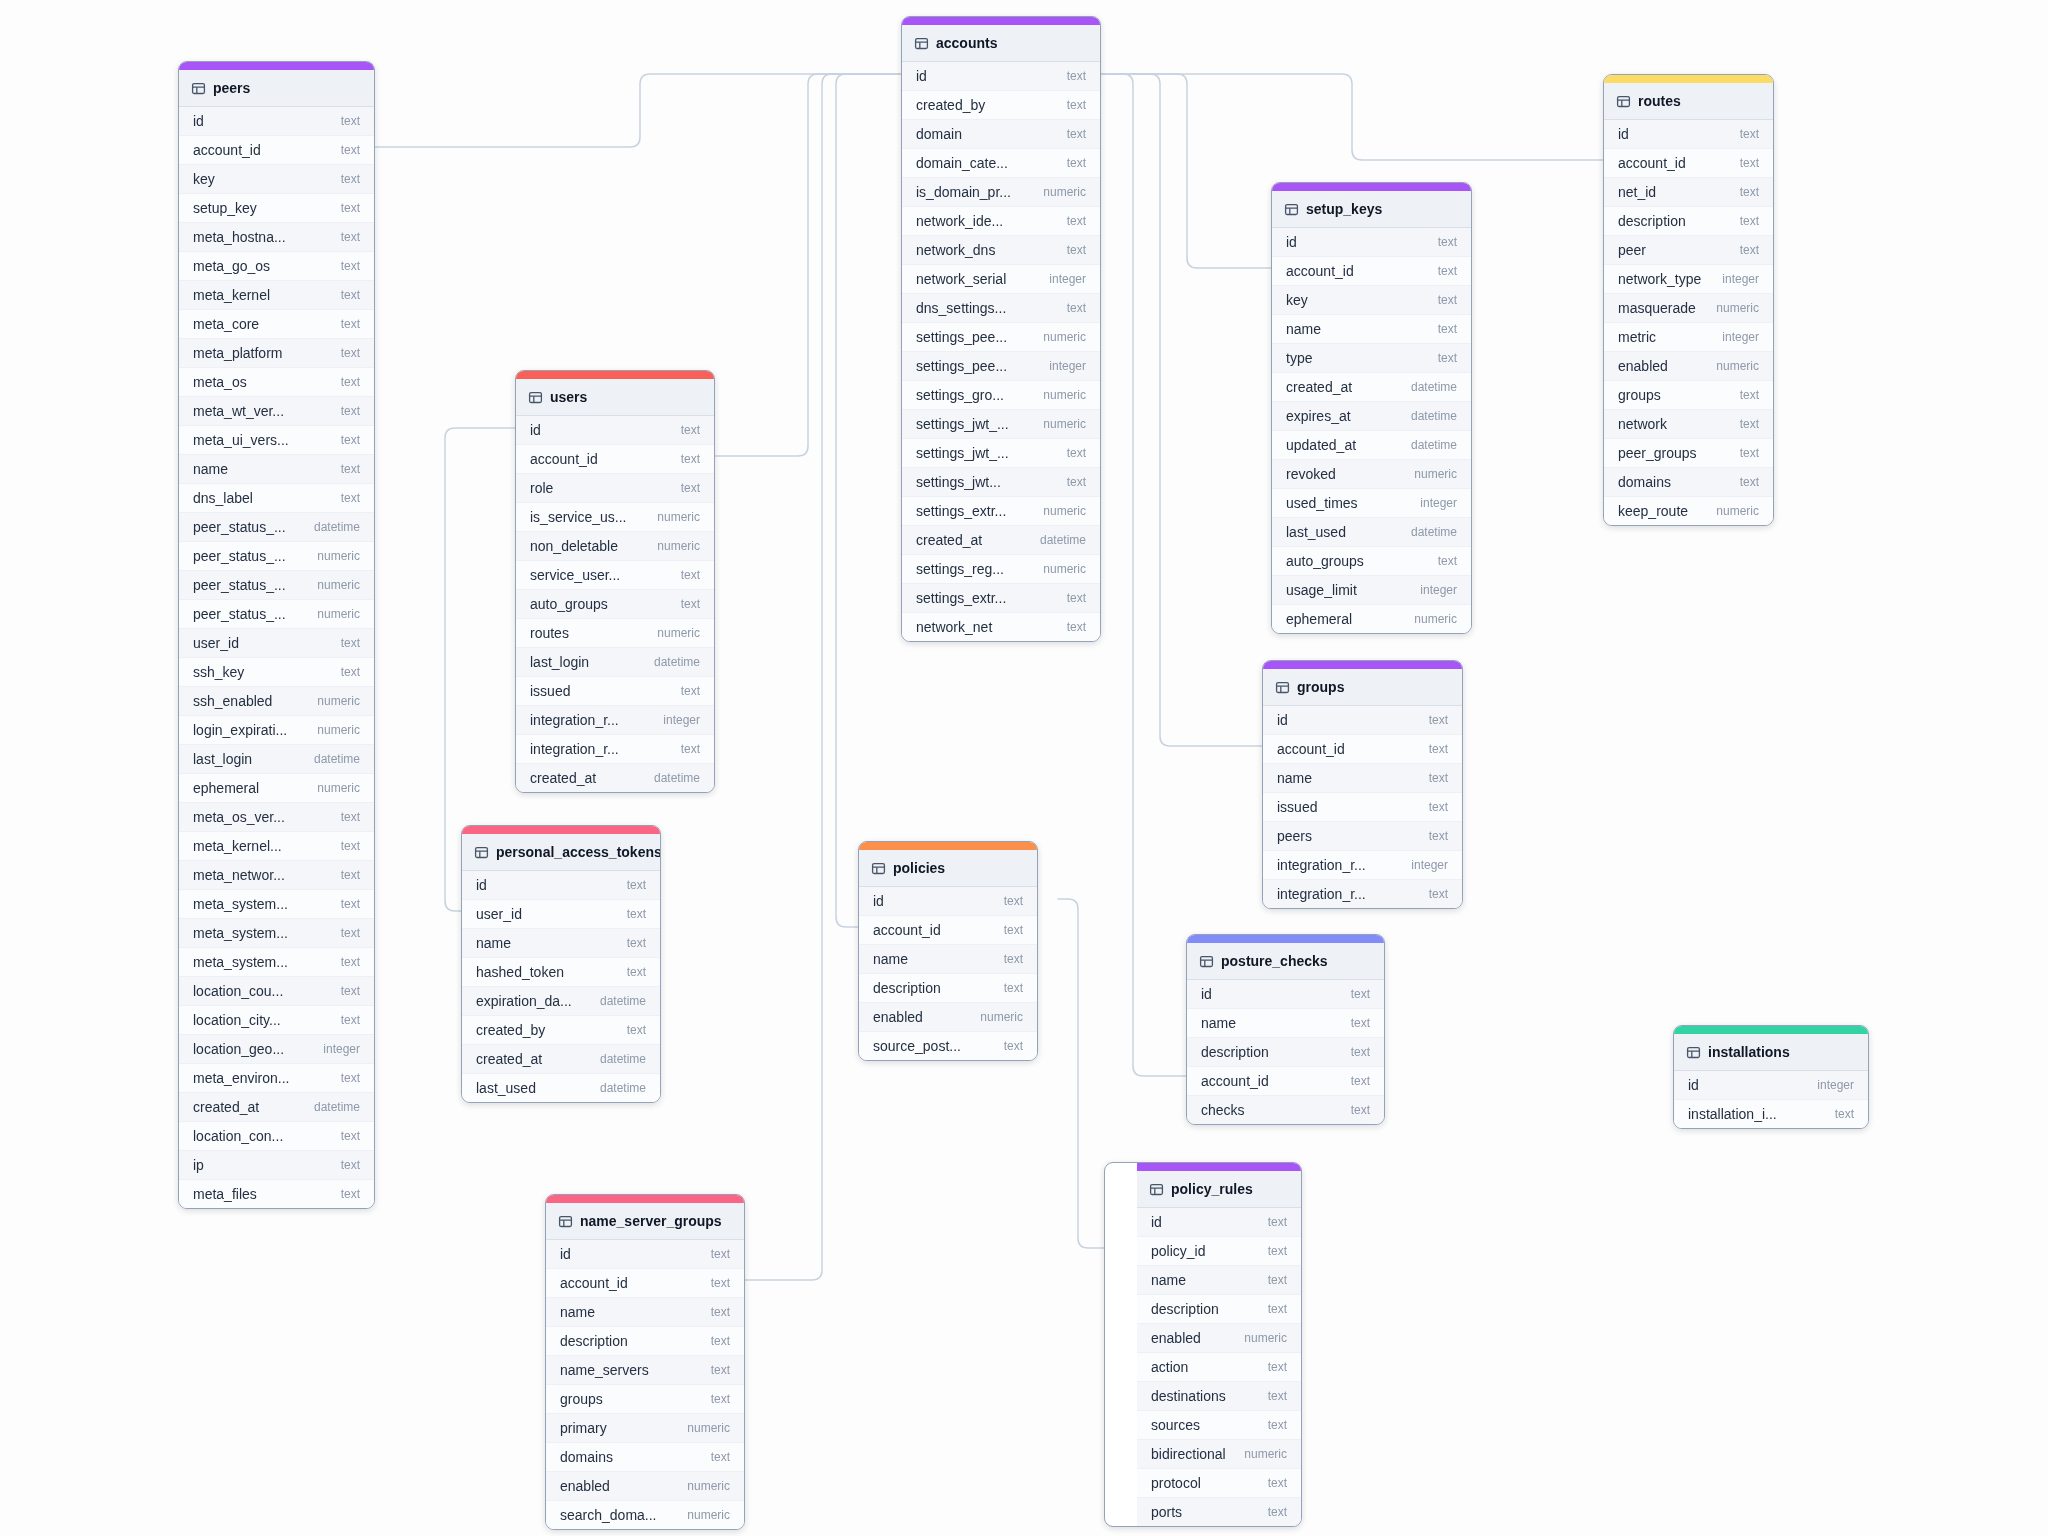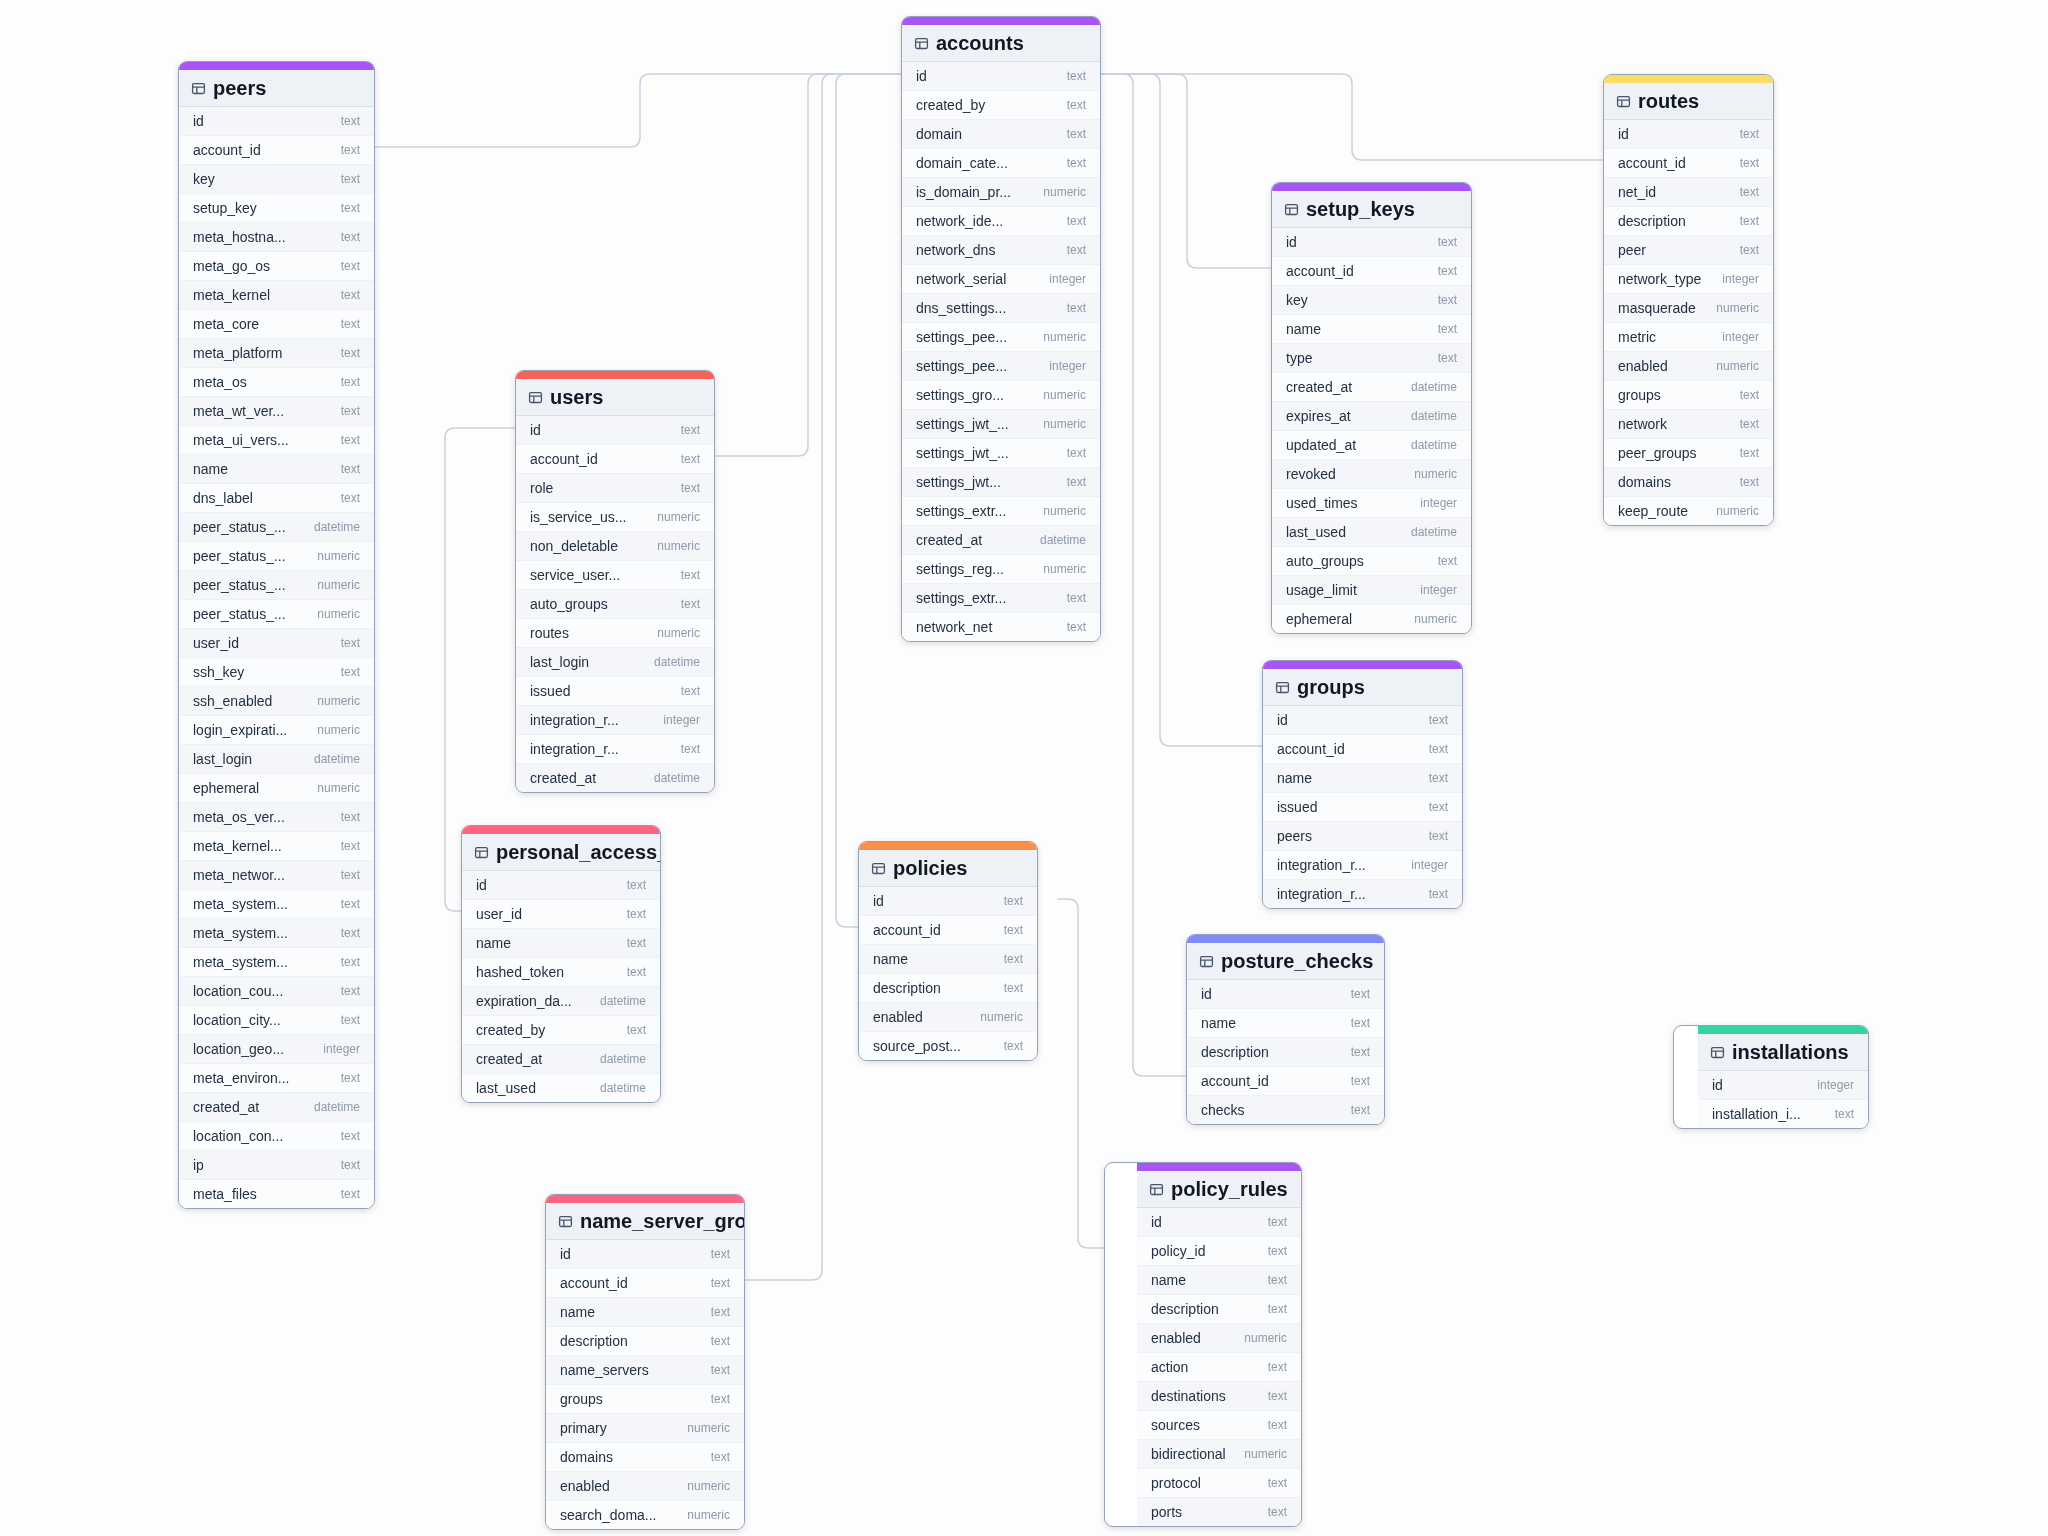--- a/index.html
+++ b/index.html
@@ -17,21 +17,21 @@
     box-shadow:0 2px 6px rgba(15,23,42,.14);
     overflow:hidden;box-sizing:border-box;
   }
   .accent{height:8px;}
   .title-row{
     height:36px;display:flex;align-items:center;gap:7px;padding:0 12px;
     background:#eef1f6;border-bottom:1px solid #d9dfe9;
   }
   .title-row .tbl-icon{width:15px;height:15px;color:#475569;flex:0 0 auto;display:flex;}
   .title-row .tbl-icon svg{width:100%;height:100%;}
-  .title{font-size:20px;font-weight:bold;color:#101826;white-space:nowrap;}
+  .title{font-size:14px;font-weight:bold;color:#101826;white-space:nowrap;}
   .field{
     height:28px;display:flex;justify-content:space-between;align-items:center;
     padding:0 14px;border-bottom:1px solid #edf0f5;
   }
   .field:last-child{border-bottom:none;gap:16px;}
   .field:nth-child(odd){background:#f4f6fa;}
   .field:nth-child(even){background:#fbfcfe;}
   .fname{font-size:14px;color:#243041;white-space:nowrap;}
   .ftype{font-size:12px;color:#8e99a9;white-space:nowrap;}
 </style>
@@ -804,21 +804,21 @@
         <div class="field">
         <span class="fname">domains</span>
         <span class="ftype">text</span>
       </div>
         <div class="field">
         <span class="fname">keep_route</span>
         <span class="ftype">numeric</span>
       </div>
       </div>
   </div>
-    <div class="table-card" style="left: 1673px; top: 1025px; width: 196px; padding-left: 24px;">
+    <div class="table-card" style="left: 1673px; top: 1025px; width: 196px;">
     <div class="accent" style="background: rgb(52, 211, 164);"></div>
     <div class="title-row">
       <span class="tbl-icon">
         <svg viewBox="0 0 16 16" fill="none" stroke="currentColor" stroke-width="1.4">
           <rect x="1.7" y="2.7" width="12.6" height="10.6" rx="1.6"></rect>
           <line x1="1.7" y1="6.6" x2="14.3" y2="6.6"></line>
           <line x1="6.2" y1="6.6" x2="6.2" y2="13.3"></line>
         </svg>
       </span>
       <span class="title">installations</span>

